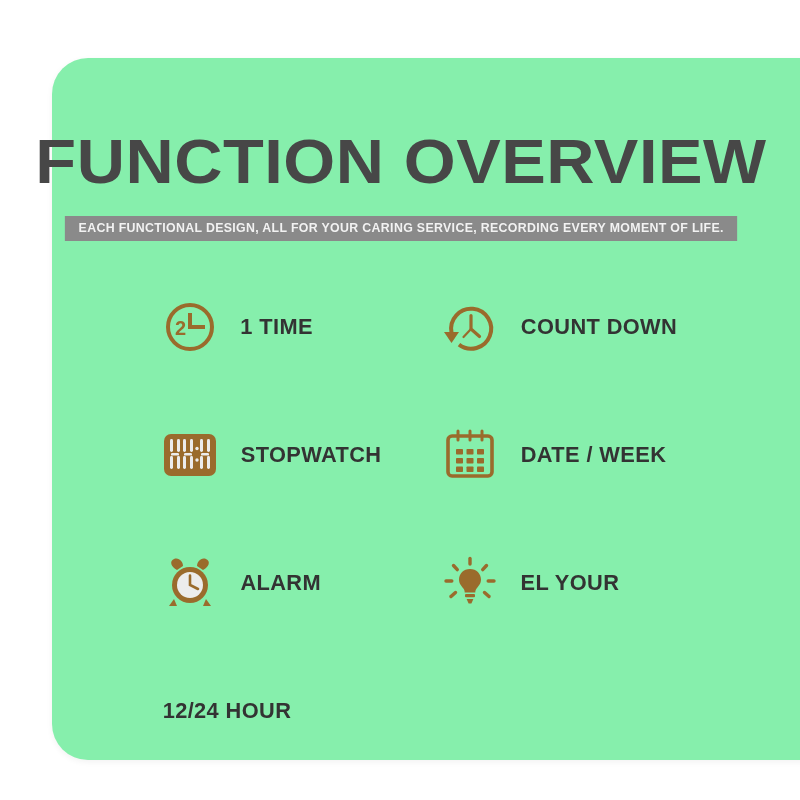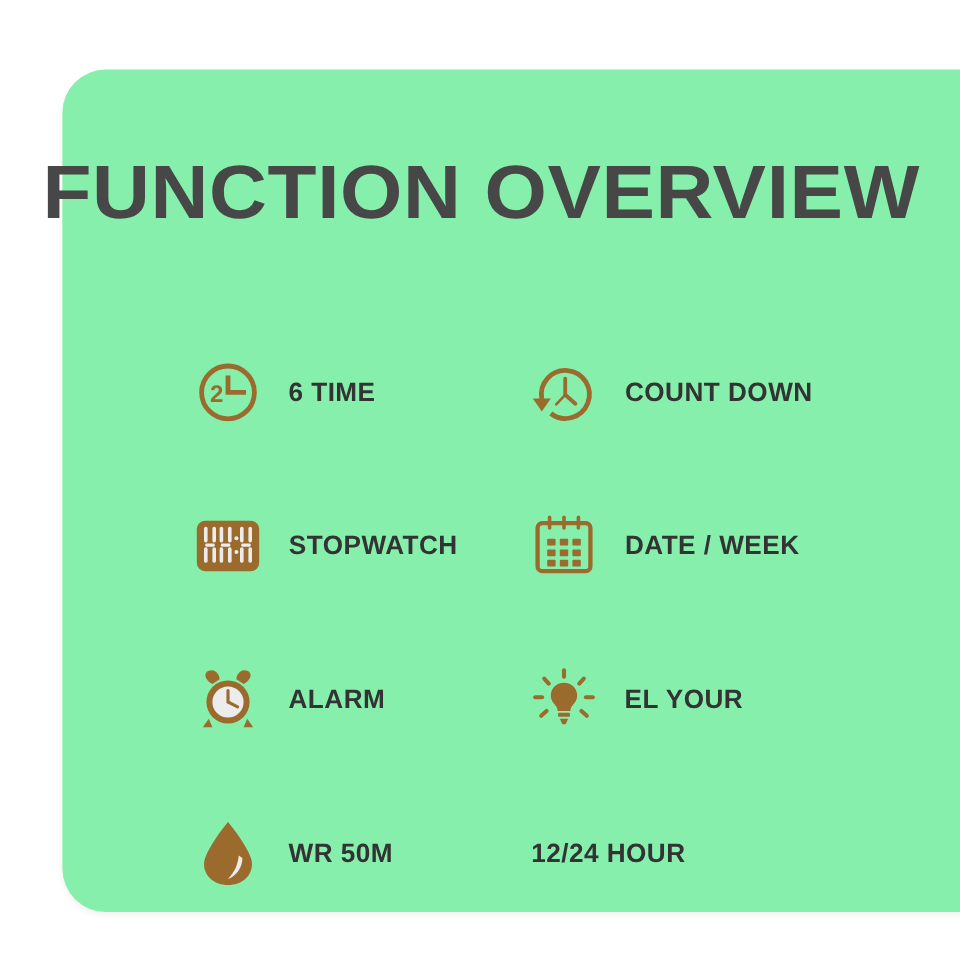--- a/index.html
+++ b/index.html
@@ -127,33 +127,36 @@
 </head>
 <body>
 
 <div id="page">
 
   <div id="card">
 
     <div class="header">
       <div class="page-title">FUNCTION OVERVIEW</div>
 
+      <div class="subtitle-wrap">
+        <div class="subtitle-bar">EACH FUNCTIONAL DESIGN, ALL FOR YOUR CARING SERVICE, RECORDING EVERY MOMENT OF LIFE.</div>
+      </div>
     </div>
 
     <div class="grid">
 
       <div class="feature">
         <span class="icon-box">
           <svg width="54" height="54" viewBox="0 0 54 54">
             <circle cx="27" cy="27" r="22" fill="none" stroke="#9a6b2c" stroke-width="4"></circle>
             <path d="M27 15 L27 27 L40 27" fill="none" stroke="#9a6b2c" stroke-width="4" stroke-linecap="square" stroke-linejoin="miter"></path>
             <text x="17.5" y="35" font-family="'Liberation Sans Narrow','Liberation Sans',sans-serif" font-size="20" font-weight="bold" fill="#9a6b2c" text-anchor="middle">2</text>
           </svg>
         </span>
-        <span class="feature-label">6 TIME</span>
+        <span class="feature-label">1 TIME</span>
       </div>
 
       <div class="feature">
         <span class="icon-box">
           <svg width="56" height="54" viewBox="0 0 56 54">
             <path d="M9.5 32.5 A20 20 0 1 1 17 44.6" fill="none" stroke="#9a6b2c" stroke-width="4" stroke-linecap="butt"></path>
             <path d="M2 32 L17 32 L9.5 43 Z" fill="#9a6b2c"></path>
             <path d="M29 15.5 L29 29 L37.5 36.5" fill="none" stroke="#9a6b2c" stroke-width="3.2" stroke-linecap="round"></path>
             <path d="M29 29 L21.5 37" fill="none" stroke="#9a6b2c" stroke-width="2.2" stroke-linecap="round"></path>
           </svg>
@@ -253,30 +256,20 @@
               <path d="M4 26 L9.8 26"></path>
               <path d="M52 26 L46.2 26"></path>
               <path d="M9 41.5 L13.5 37.5"></path>
               <path d="M47 41.5 L42.5 37.5"></path>
             </g>
           </svg>
         </span>
         <span class="feature-label">EL YOUR</span>
       </div>
 
-      <div class="feature">
-        <span class="icon-box">
-          <svg width="50" height="56" viewBox="0 0 50 56">
-            <path d="M25 2 C25 2 45 26 45 37 C45 47.5 36 54.5 25 54.5
-                     C14 54.5 5 47.5 5 37 C5 26 25 2 25 2 Z" fill="#9a6b2c"></path>
-            <path d="M37 32 C37 40 32 47 25 49.5 C31 43 33 38 34 30 Z" fill="#ececec"></path>
-          </svg>
-        </span>
-        <span class="feature-label">WR 50M</span>
-      </div>
 
       <div class="feature">
         <span class="feature-label">12/24 HOUR</span>
       </div>
 
     </div>
 
   </div>
 </div>
 

